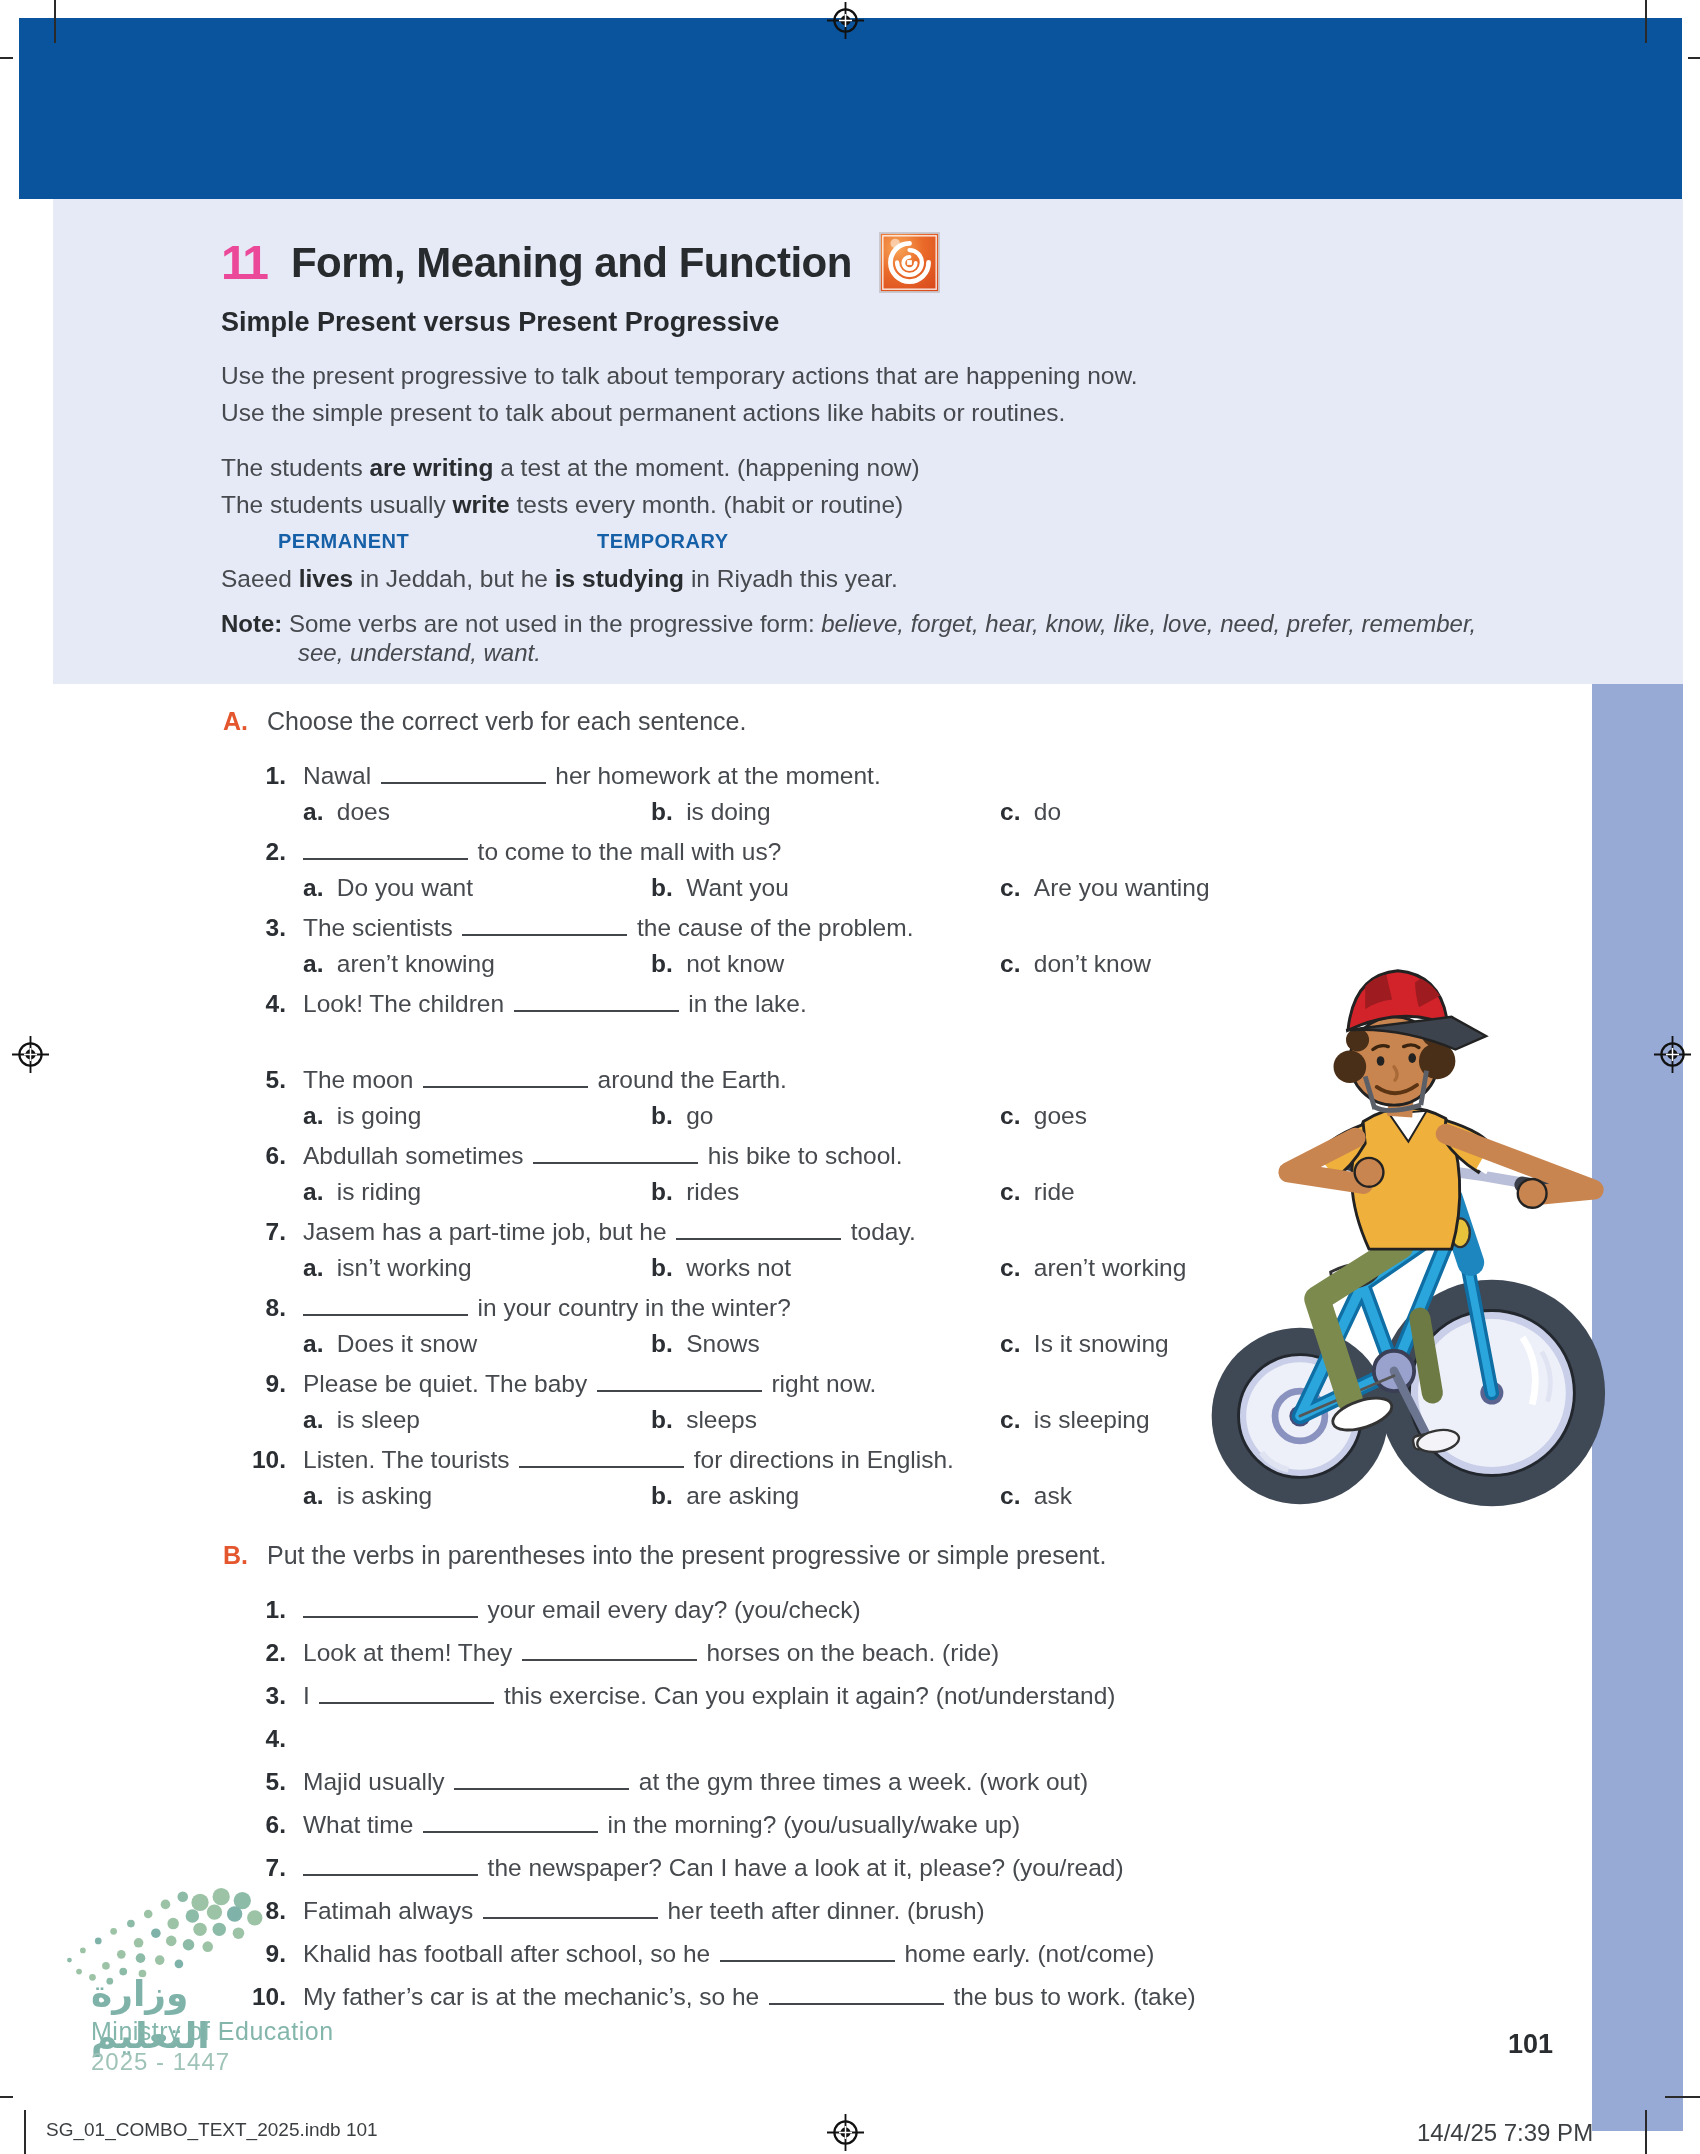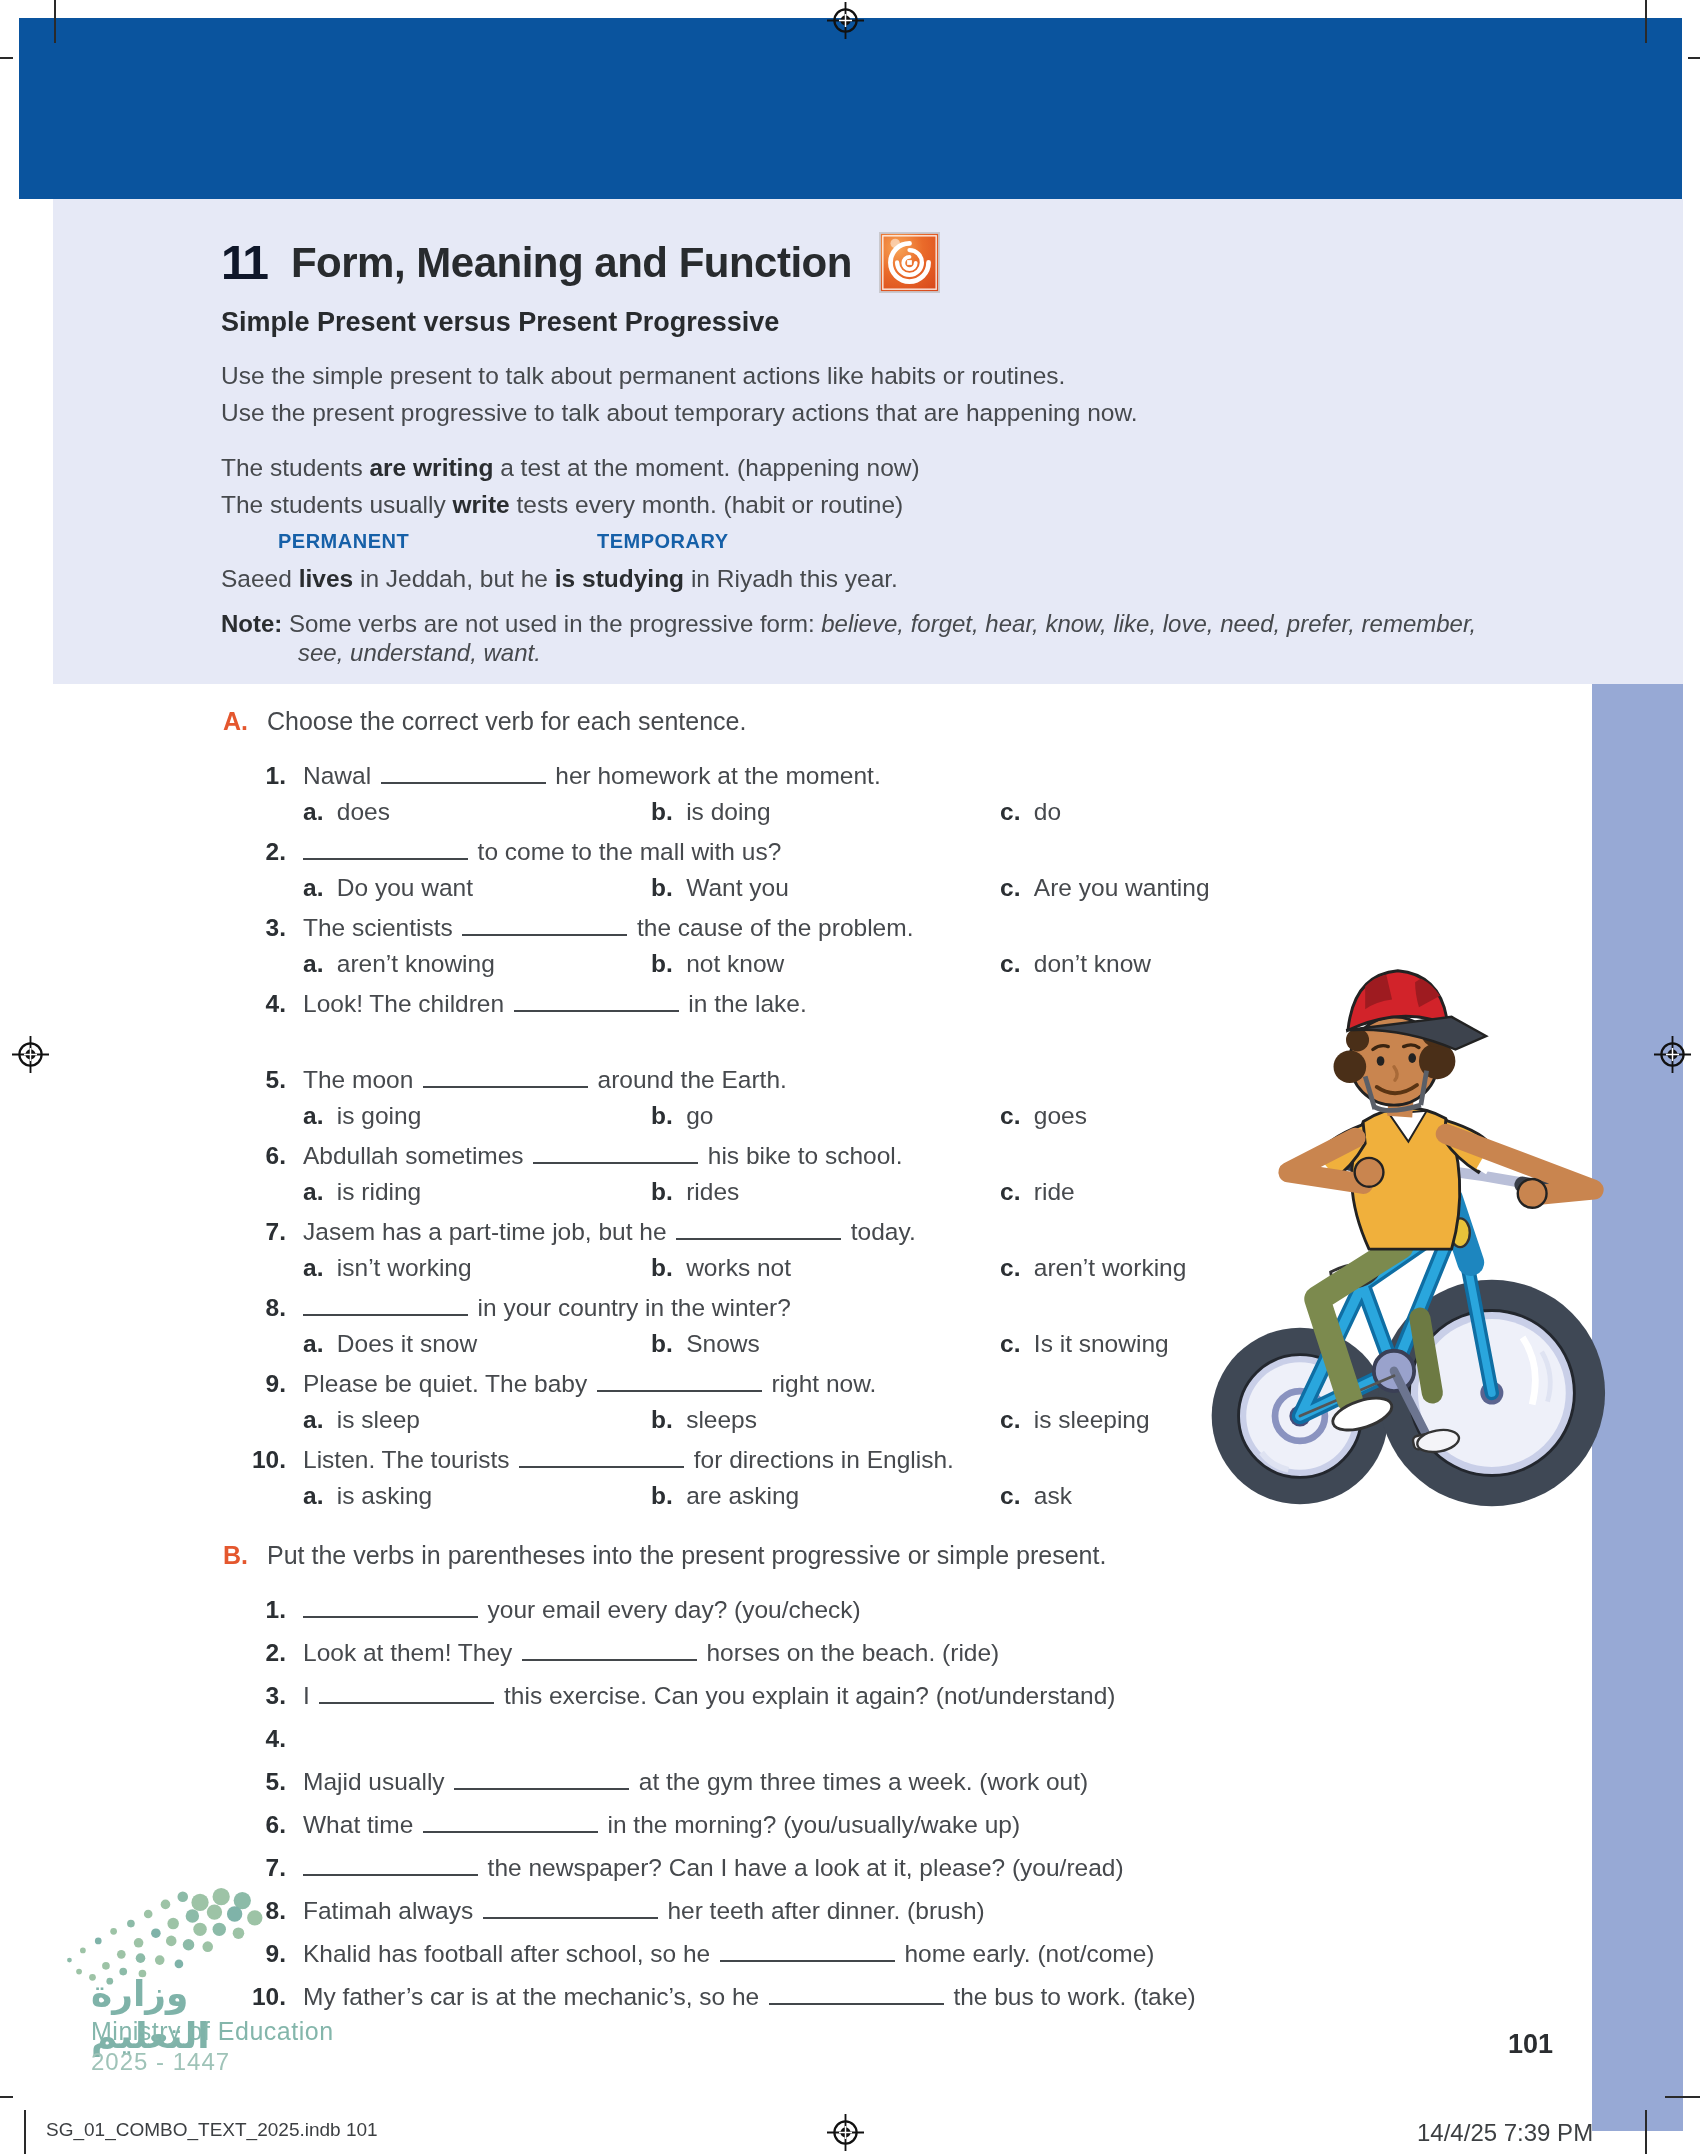--- a/index.html
+++ b/index.html
@@ -7,21 +7,21 @@
        font-family:"Liberation Sans","DejaVu Sans",sans-serif;color:#46494d;}
   .abs{position:absolute;}
   
   #header-band{left:19px;top:18px;width:1663px;height:181px;background:#0a549e;}
   #panel{left:53px;top:199px;width:1630px;height:485px;background:#e6e9f6;}
   #side-band{left:1592px;top:684px;width:91px;height:1447px;background:#97a9d5;}
   .cropline{background:#2a2a2a;position:absolute;}
   .regmark{position:absolute;width:37px;height:37px;}
   
   #title-row{left:221px;top:232px;display:flex;align-items:center;}
-  #lesson-num{font-size:48px;font-weight:bold;color:#0f172a;letter-spacing:-2.9px;line-height:1;}
+  #lesson-num{font-size:48px;font-weight:bold;color:#ec4899;letter-spacing:-2.9px;line-height:1;}
   #lesson-title{font-size:42px;font-weight:bold;color:#282b2e;margin-left:25px;letter-spacing:-0.5px;line-height:1;}
   #lesson-icon{margin-left:27px;width:61px;height:61px;}
   #subtitle{left:221px;top:307px;font-size:27px;font-weight:bold;color:#282b2e;text-align:right;}
   #intro{left:221px;top:357px;font-size:24.5px;line-height:37px;}
   #examples{left:221px;top:449px;font-size:24.5px;line-height:37px;}
   .bld{font-weight:bold;color:#2a2d30;}
   #lab-perm{left:278px;top:530px;font-size:20px;font-weight:bold;color:#1660a8;letter-spacing:0.5px;}
   #lab-temp{left:597px;top:530px;font-size:20px;font-weight:bold;color:#1660a8;letter-spacing:0.5px;}
   #saeed{left:221px;top:565px;font-size:24.5px;}
   #note{left:221px;top:609px;width:1220px;font-size:24px;line-height:29px;
@@ -114,22 +114,22 @@
       <path stroke-width="4.5" d="M32 19 a13 13 0 1 1 -13 13"></path>
       <path stroke-width="4" d="M32 26 a6.5 6.5 0 1 0 6.5 6.5"></path>
     </g>
     <rect x="29.5" y="29.5" width="5" height="5" fill="#fff"></rect>
     <circle cx="17" cy="12" r="5" fill="#fff" opacity="0.5"></circle>
   </svg>
 </div>
 <div id="subtitle" class="abs">Simple Present versus Present Progressive</div>
 
 <div id="intro" class="abs">
+  <div>Use the present progressive to talk about temporary actions that are happening now.</div>
   <div>Use the simple present to talk about permanent actions like habits or routines.</div>
-  <div>Use the present progressive to talk about temporary actions that are happening now.</div>
 </div>
 
 <div id="examples" class="abs">
   <div><span>The students </span><span class="bld">are writing</span><span> a test at the moment. (happening now)</span></div>
   <div><span>The students usually </span><span class="bld">write</span><span> tests every month. (habit or routine)</span></div>
 </div>
 
 <div id="lab-perm" class="abs">PERMANENT</div>
 <div id="lab-temp" class="abs">TEMPORARY</div>
 

